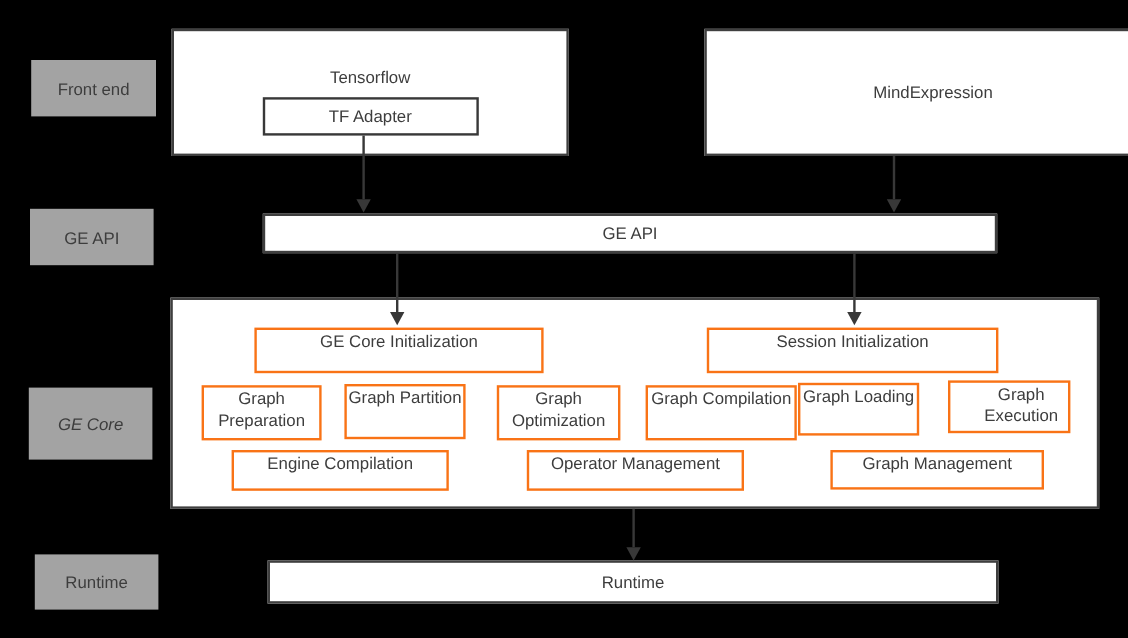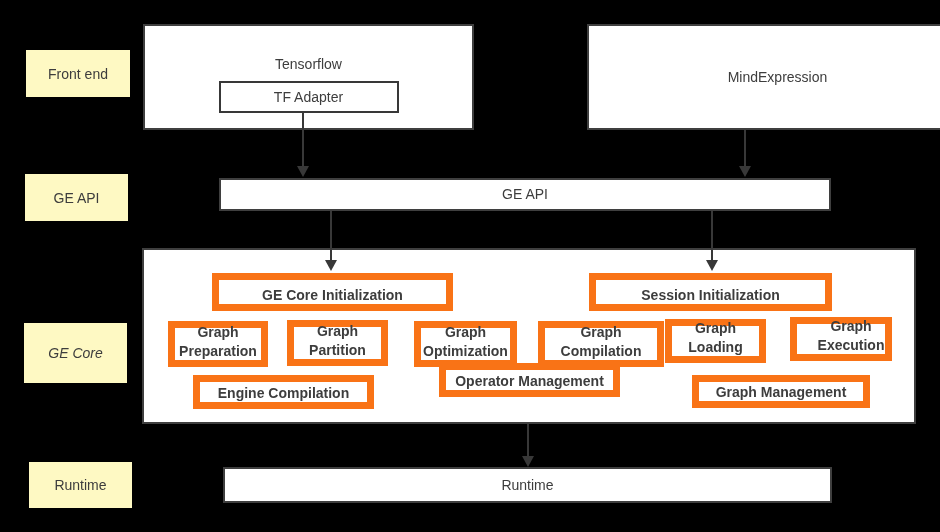--- a/index.html
+++ b/index.html
@@ -23,21 +23,21 @@
     box-sizing: border-box;
     display: flex;
     align-items: center;
     justify-content: center;
     text-align: center;
     line-height: 1.3;
     color: #3d3d3d;
   }
   .side-label {
     position: absolute;
-    background: #fef9c3;
+    background: #a3a3a3;
     border: none;
     box-sizing: border-box;
     display: flex;
     align-items: center;
     justify-content: center;
     text-align: center;
     color: #3d3d3d;
   }
   
   .tensorflow-box { left: 143px; top: 24px; width: 331px; height: 106px; display: block; }
@@ -46,32 +46,32 @@
     position: absolute; top: 55px; left: 50%; transform: translateX(-50%);
     width: 180px; height: 32px;
     background: #fff; border: 2px solid #383838; box-sizing: border-box;
     display: flex; align-items: center; justify-content: center;
   }
   .mindexpression-box { left: 587px; top: 24px; width: 381px; height: 106px; }
   
   .ge-api-bar { left: 219px; top: 178px; width: 612px; height: 33px; }
   
   .ge-core-box { left: 142px; top: 248px; width: 774px; height: 176px; display: block; }
-  .inner { position: absolute; background: #fff; border: 7px solid #f97316; box-sizing: border-box;
-           display: flex; align-items: flex-end; justify-content: center; text-align: center; line-height: 1.32; font-weight: bold; }
+  .inner { position: absolute; background: #fff; border: 2px solid #f97316; box-sizing: border-box;
+           display: flex; align-items: flex-start; justify-content: center; text-align: center; line-height: 1.32; }
   .init-core    { left: 68px;  top: 23px;  width: 241px; height: 38px; }
   .init-session { left: 445px; top: 23px;  width: 243px; height: 38px; }
   .stage-1 { left: 24px;  top: 71px; width: 100px; height: 46px; }
   .stage-2 { left: 143px; top: 70px; width: 101px; height: 46px; }
   .stage-3 { left: 270px; top: 71px; width: 103px; height: 46px; }
   .stage-4 { left: 394px; top: 71px; width: 126px; height: 46px; }
   .stage-5 { left: 521px; top: 69px; width: 101px; height: 44px; }
   .stage-6 { left: 646px; top: 67px; width: 102px; height: 44px; padding-left: 20px; }
   .mgmt-1 { left: 49px;  top: 125px; width: 181px; height: 34px; }
-  .mgmt-2 { left: 295px; top: 113px; width: 181px; height: 34px; }
+  .mgmt-2 { left: 295px; top: 125px; width: 181px; height: 34px; }
   .mgmt-3 { left: 548px; top: 125px; width: 178px; height: 33px; }
   
   .runtime-bar { left: 223px; top: 467px; width: 609px; height: 36px; }
   
   .lbl-frontend { left: 26px; top: 50px;  width: 104px; height: 47px; }
   .lbl-geapi    { left: 25px; top: 174px; width: 103px; height: 47px; }
   .lbl-gecore   { left: 24px; top: 323px; width: 103px; height: 60px; font-style: italic; }
   .lbl-runtime  { left: 29px; top: 462px; width: 103px; height: 46px; }
   
   .arrow {

